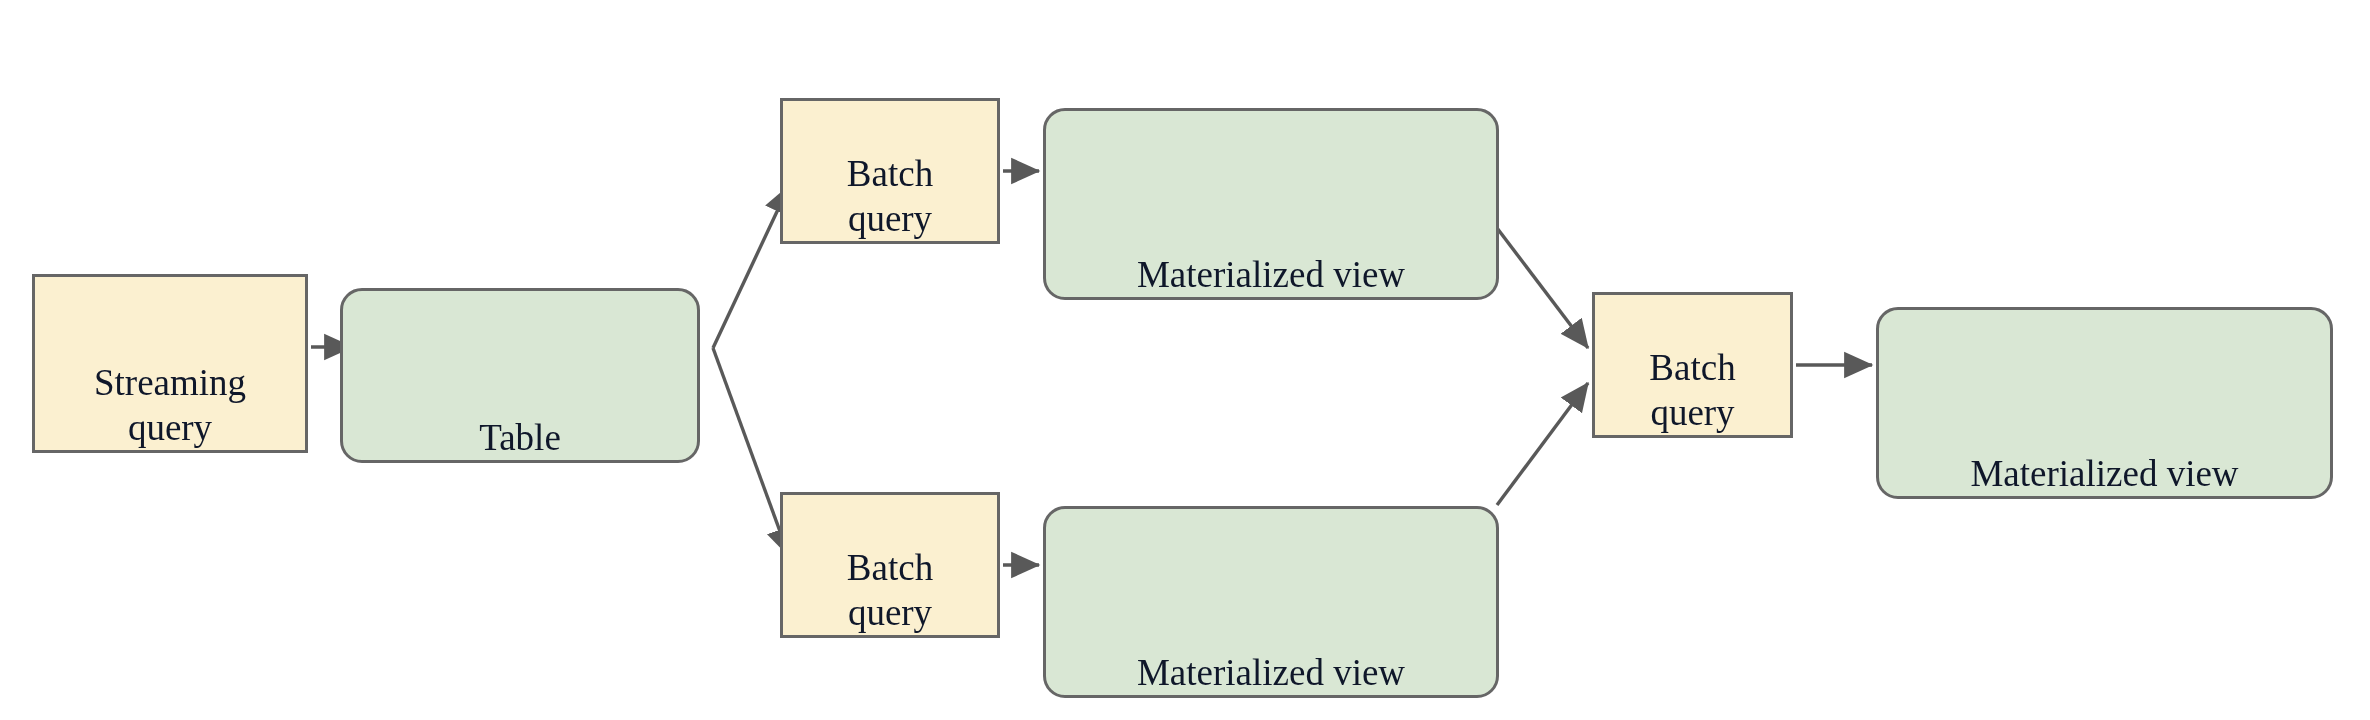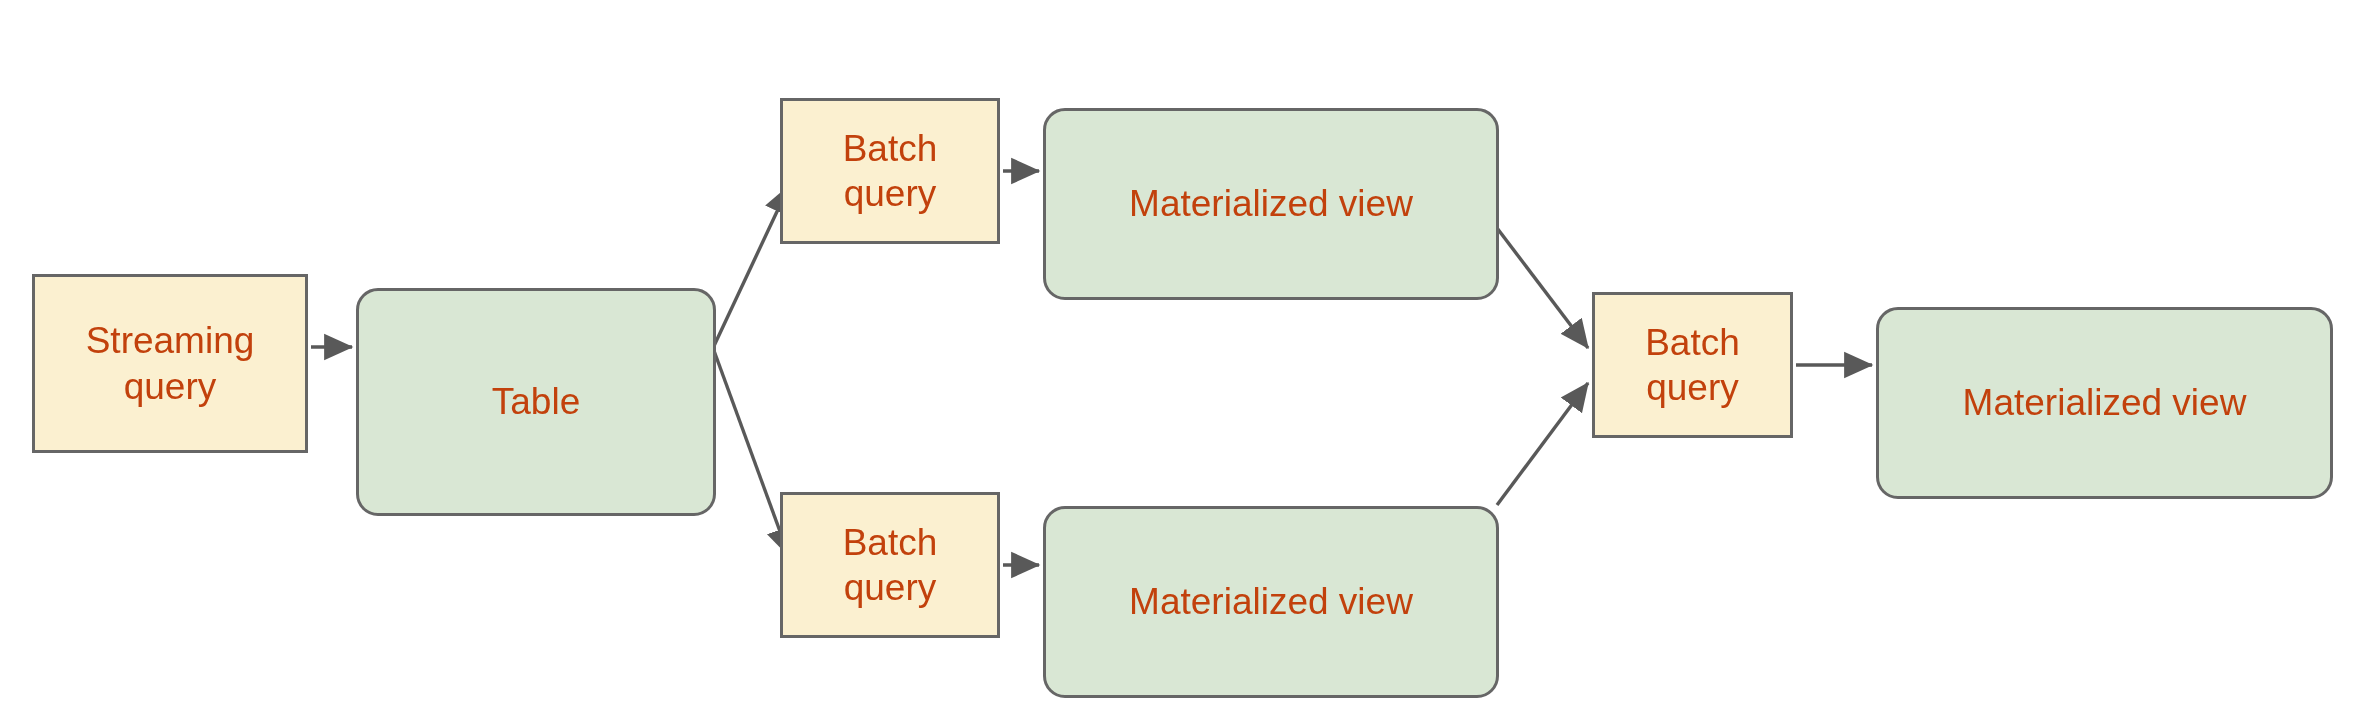--- a/index.html
+++ b/index.html
@@ -21,27 +21,28 @@
     position: absolute;
     left: 0;
     top: 0;
     width: 2370px;
     height: 720px;
   }
   .node {
     position: absolute;
     box-sizing: border-box;
     display: flex;
-    align-items: center;
+    align-items: flex-end;
     justify-content: center;
     text-align: center;
-    color: #c2410c;
+    color: #0f172a;
     line-height: 1.22;
     white-space: pre-line;
     z-index: 2;
+    font-family: Liberation Serif, serif;
   }
   .node.process {
     background: #fbf0d0;
     border: 3px solid #666666;
     border-radius: 0;
     font-size: 37px;
   }
   .node.store {
     background: #d9e7d4;
     border: 3px solid #666666;
@@ -77,21 +78,21 @@
     <line x1="1497" y1="505" x2="1588" y2="383" stroke="#595959" stroke-width="3.4" marker-end="url(#arrowhead)"></line>
 
     <line x1="1796" y1="365" x2="1872" y2="365" stroke="#595959" stroke-width="3.4" marker-end="url(#arrowhead)"></line>
   </svg>
 
   <div class="node process" style="left:32px; top:274px; width:276px; height:179px;">
     <span>Streaming
 query</span>
   </div>
 
-  <div class="node store" style="left:356px; top:252px; width:360px; height:228px;">
+  <div class="node store" style="left:340px; top:252px; width:360px; height:175px;">
     <span>Table</span>
   </div>
 
   <div class="node process" style="left:780px; top:98px; width:220px; height:146px;">
     <span>Batch
 query</span>
   </div>
 
   <div class="node store" style="left:1043px; top:72px; width:456px; height:192px;">
     <span>Materialized view</span>

